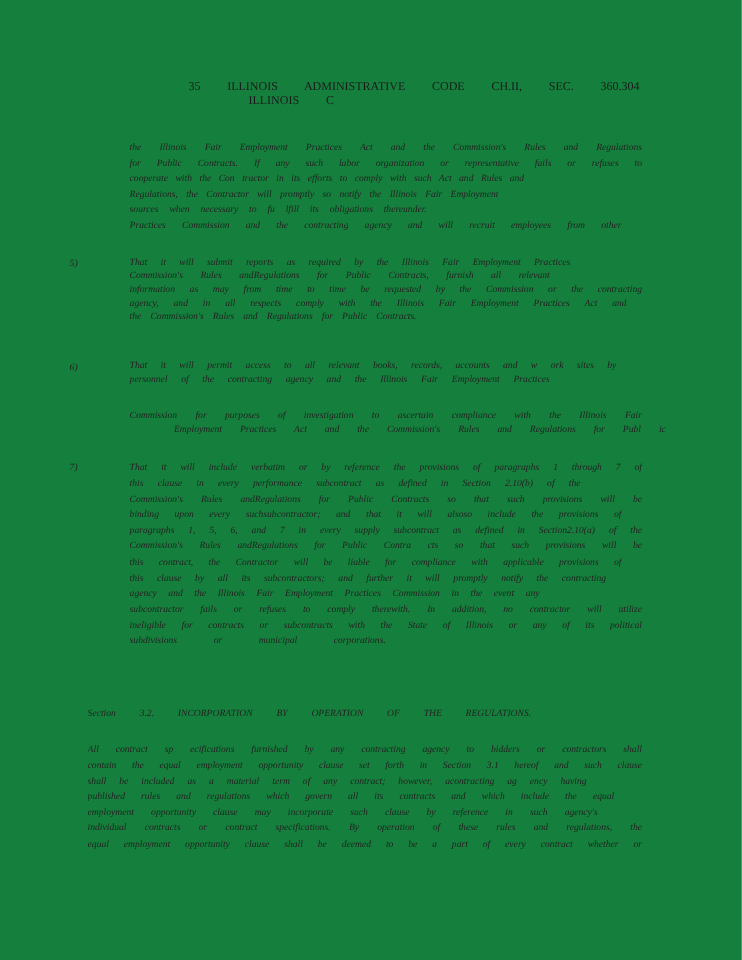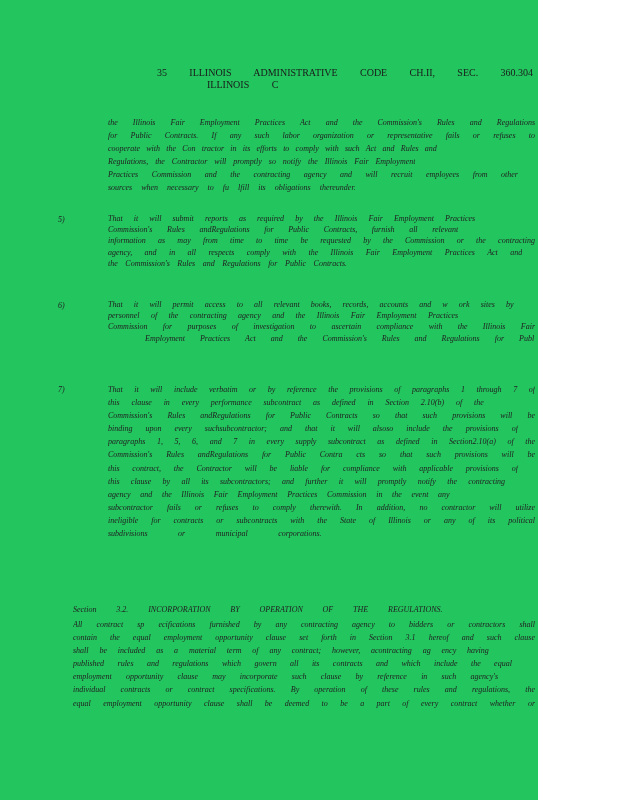--- a/index.html
+++ b/index.html
@@ -3,22 +3,22 @@
 <meta charset="utf-8">
 <style>
   html, body { margin: 0; padding: 0; }
   body {
     width: 618px; height: 800px;
     background: #ffffff;
     font-family: "Liberation Serif", "DejaVu Serif", serif;
   }
   .page {
     position: relative;
-    width: 538px; height: 800px;
-    background: #22c55e;
+    width: 618px; height: 800px;
+    background: #15803d;
     overflow: hidden;
     color: #212121;
   }
   
   .hdr1 {
     position: absolute; left: 157px; top: 67px; width: 376px;
     font-size: 10px; line-height: 12px; font-style: normal;
     color: #1a1a1a;
     text-align: justify; text-align-last: justify;
     white-space: normal;
@@ -59,59 +59,59 @@
 <div class="page">
 
   <div class="hdr1">35&nbsp;ILLINOIS ADMINISTRATIVE CODE CH.II, SEC. 360.304</div>
   <div class="hdr2">ILLINOIS C</div>
 
   <div class="par lh13 col-item" style="top:116px;">
       <div class="ln" style="width: 100%;">the Illinois Fair Employment Practices Act and the Commission's Rules and Regulations</div>
       <div class="ln" style="width: 100%;">for Public Contracts. If any such labor organization or representative fails or refuses to</div>
       <div class="ln" style="width: 77%;">cooperate with the Con tractor in its efforts to comply with such Act and Rules and</div>
       <div class="ln" style="width: 72%;">Regulations, the Contractor will promptly so notify the Illinois Fair Employment</div>
+      <div class="ln" style="width: 58%;">sources when necessary to fu lfill its obligations thereunder.</div>
       <div class="ln" style="width: 96%;">Practices Commission and the contracting agency and will recruit employees from other</div>
-      <div class="ln" style="width: 58%;">sources when necessary to fu lfill its obligations thereunder.</div>
     </div>
 
   <div class="itemnum" style="top:213px;">5)</div>
   <div class="par lh11 col-item" style="top:213px;">
       <div class="ln" style="width: 86%;">That it will submit reports as required by the Illinois Fair Employment Practices</div>
       <div class="ln" style="width: 82%;">Commission's Rules andRegulations for Public Contracts, furnish all relevant</div>
       <div class="ln" style="width: 100%;">information as may from time to time be requested by the Commission or the contracting</div>
       <div class="ln" style="width: 97%;">agency, and in all respects comply with the Illinois Fair Employment Practices Act and</div>
       <div class="ln" style="width: 56%;">the Commission's Rules and Regulations for Public Contracts.</div>
     </div>
 
   <div class="itemnum" style="top:299px;">6)</div>
   <div class="par lh11 col-item" style="top:299px;">
       <div class="ln" style="width: 95%;">That it will permit access to all relevant books, records, accounts and w ork sites by</div>
       <div class="ln" style="width: 82%;">personnel of the contracting agency and the Illinois Fair Employment Practices</div>
-      <div class="ln" style="width: 100%;">Commission for purposes of investigation to ascertain compliance with the Illinois Fair</div>
+      <div class="ln" style="width: 100%; margin-top: 19px;">Commission for purposes of investigation to ascertain compliance with the Illinois Fair</div>
       <div class="ln" style="width: 96%; margin-left: 37px;">Employment Practices Act and the Commission's Rules and Regulations for Publ ic</div>
     </div>
 
   <div class="itemnum" style="top:383px;">7)</div>
   <div class="par lh13 col-item" style="top:383px;">
       <div class="ln" style="width: 100%;">That it will include verbatim or by reference the provisions of paragraphs 1 through 7 of</div>
       <div class="ln" style="width: 88%;">this clause in every performance subcontract as defined in Section 2.10(b) of the</div>
       <div class="ln" style="width: 100%;">Commission's Rules andRegulations for Public Contracts so that such provisions will be</div>
       <div class="ln" style="width: 96%;">binding upon every suchsubcontractor; and that it will alsoso include the provisions of</div>
       <div class="ln" style="width: 100%;">paragraphs 1, 5, 6, and 7 in every supply subcontract as defined in Section2.10(a) of the</div>
       <div class="ln" style="width: 100%;">Commission's Rules andRegulations for Public Contra cts so that such provisions will be</div>
       <div class="ln" style="width: 96%;">this contract, the Contractor will be liable for compliance with applicable provisions of</div>
       <div class="ln" style="width: 93%;">this clause by all its subcontractors; and further it will promptly notify the contracting</div>
       <div class="ln" style="width: 80%;">agency and the Illinois Fair Employment Practices Commission in the event any</div>
       <div class="ln" style="width: 100%;">subcontractor fails or refuses to comply therewith. In addition, no contractor will utilize</div>
       <div class="ln" style="width: 100%;">ineligible for contracts or subcontracts with the State of Illinois or any of its political</div>
       <div class="ln" style="width: 50%;">subdivisions or municipal corporations.</div>
     </div>
 
   <div class="par lh13 col-full heading" style="top:588px;">
-      <div class="ln" style="width: 80%; margin-top: 15px;">Section 3.2. INCORPORATION BY OPERATION OF THE REGULATIONS.</div>
+      <div class="ln" style="width: 80%;">Section 3.2. INCORPORATION BY OPERATION OF THE REGULATIONS.</div>
     </div>
 
   <div class="par lh13 col-full" style="top:618px;">
       <div class="ln" style="width: 100%;">All contract sp ecifications furnished by any contracting agency to bidders or contractors shall</div>
       <div class="ln" style="width: 100%;">contain the equal employment opportunity clause set forth in Section 3.1 hereof and such clause</div>
       <div class="ln" style="width: 90%;">shall be included as a material term of any contract; however, acontracting ag ency having</div>
       <div class="ln" style="width: 95%;">published rules and regulations which govern all its contracts and which include the equal</div>
       <div class="ln" style="width: 92%;">employment opportunity clause may incorporate such clause by reference in such agency's</div>
       <div class="ln" style="width: 100%;">individual contracts or contract specifications. By operation of these rules and regulations, the</div>
       <div class="ln" style="width: 100%;">equal employment opportunity clause shall be deemed to be a part of every contract whether or</div>

